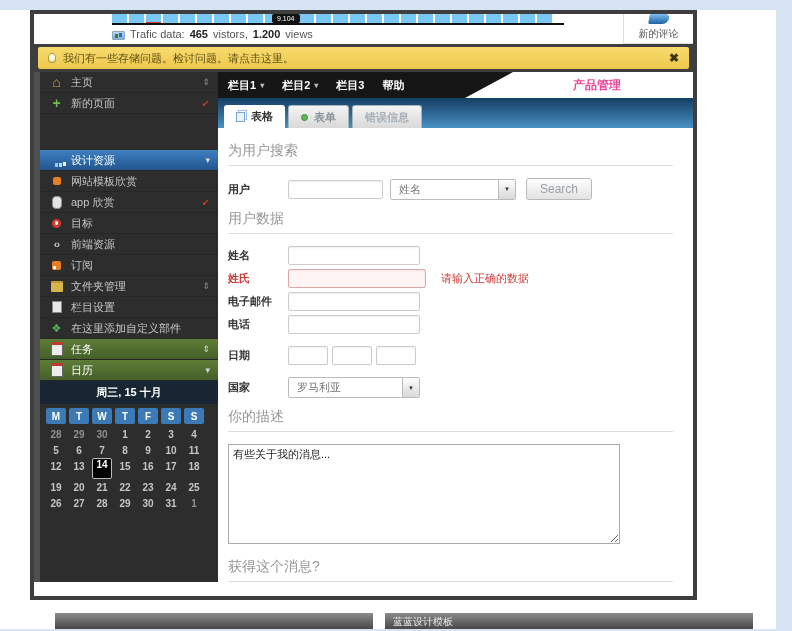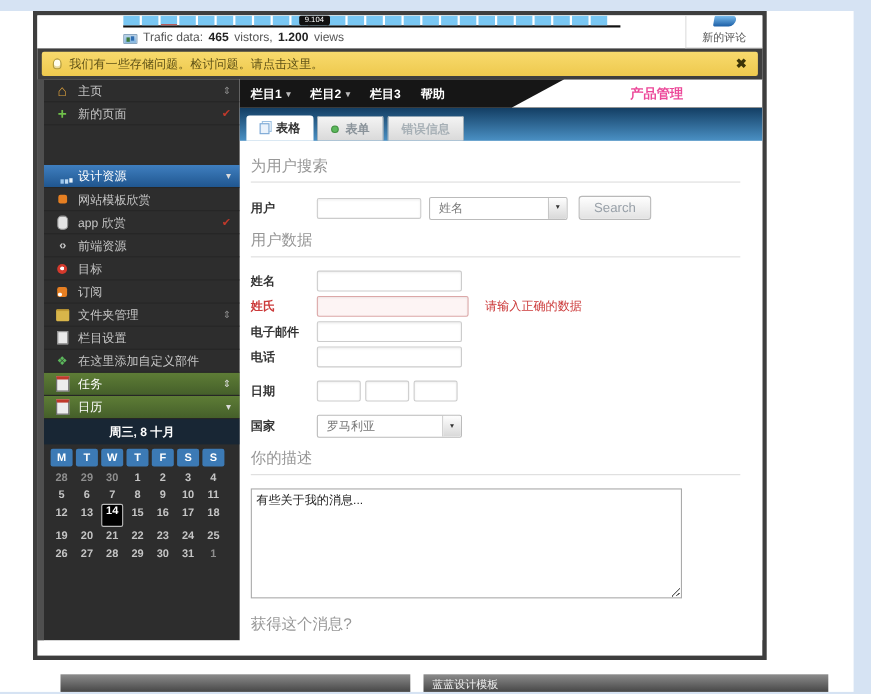--- a/index.html
+++ b/index.html
@@ -189,26 +189,26 @@
         <div class="srow">
           <span class="ico osquare"></span>
           <span class="slabel">网站模板欣赏</span>
         </div>
         <div class="srow">
           <span class="ico mouse"></span>
           <span class="slabel">app 欣赏</span>
           <span class="smark chk">✔</span>
         </div>
         <div class="srow">
+          <span class="ico pin"></span>
+          <span class="slabel">目标</span>
+        </div>
+        <div class="srow">
           <span class="ico code"></span>
           <span class="slabel">前端资源</span>
-        </div>
-        <div class="srow">
-          <span class="ico pin"></span>
-          <span class="slabel">目标</span>
         </div>
         <div class="srow">
           <span class="ico rss"></span>
           <span class="slabel">订阅</span>
         </div>
         <div class="srow">
           <span class="ico folder"></span>
           <span class="slabel">文件夹管理</span>
           <span class="smark">⇕</span>
         </div>
@@ -224,21 +224,21 @@
           <span class="ico tasks"></span>
           <span class="slabel">任务</span>
           <span class="smark">⇕</span>
         </div>
         <div class="srow active-green">
           <span class="ico cal"></span>
           <span class="slabel">日历</span>
           <span class="smark">▾</span>
         </div>
 
-        <div class="cal-title">周三, 8 十月</div>
+        <div class="cal-title">周三, 15 十月</div>
         <div class="cal-days">
           <span class="cal-day">M</span>
           <span class="cal-day">T</span>
           <span class="cal-day">W</span>
           <span class="cal-day">T</span>
           <span class="cal-day">F</span>
           <span class="cal-day">S</span>
           <span class="cal-day">S</span>
         </div>
         <div class="cal-week">

